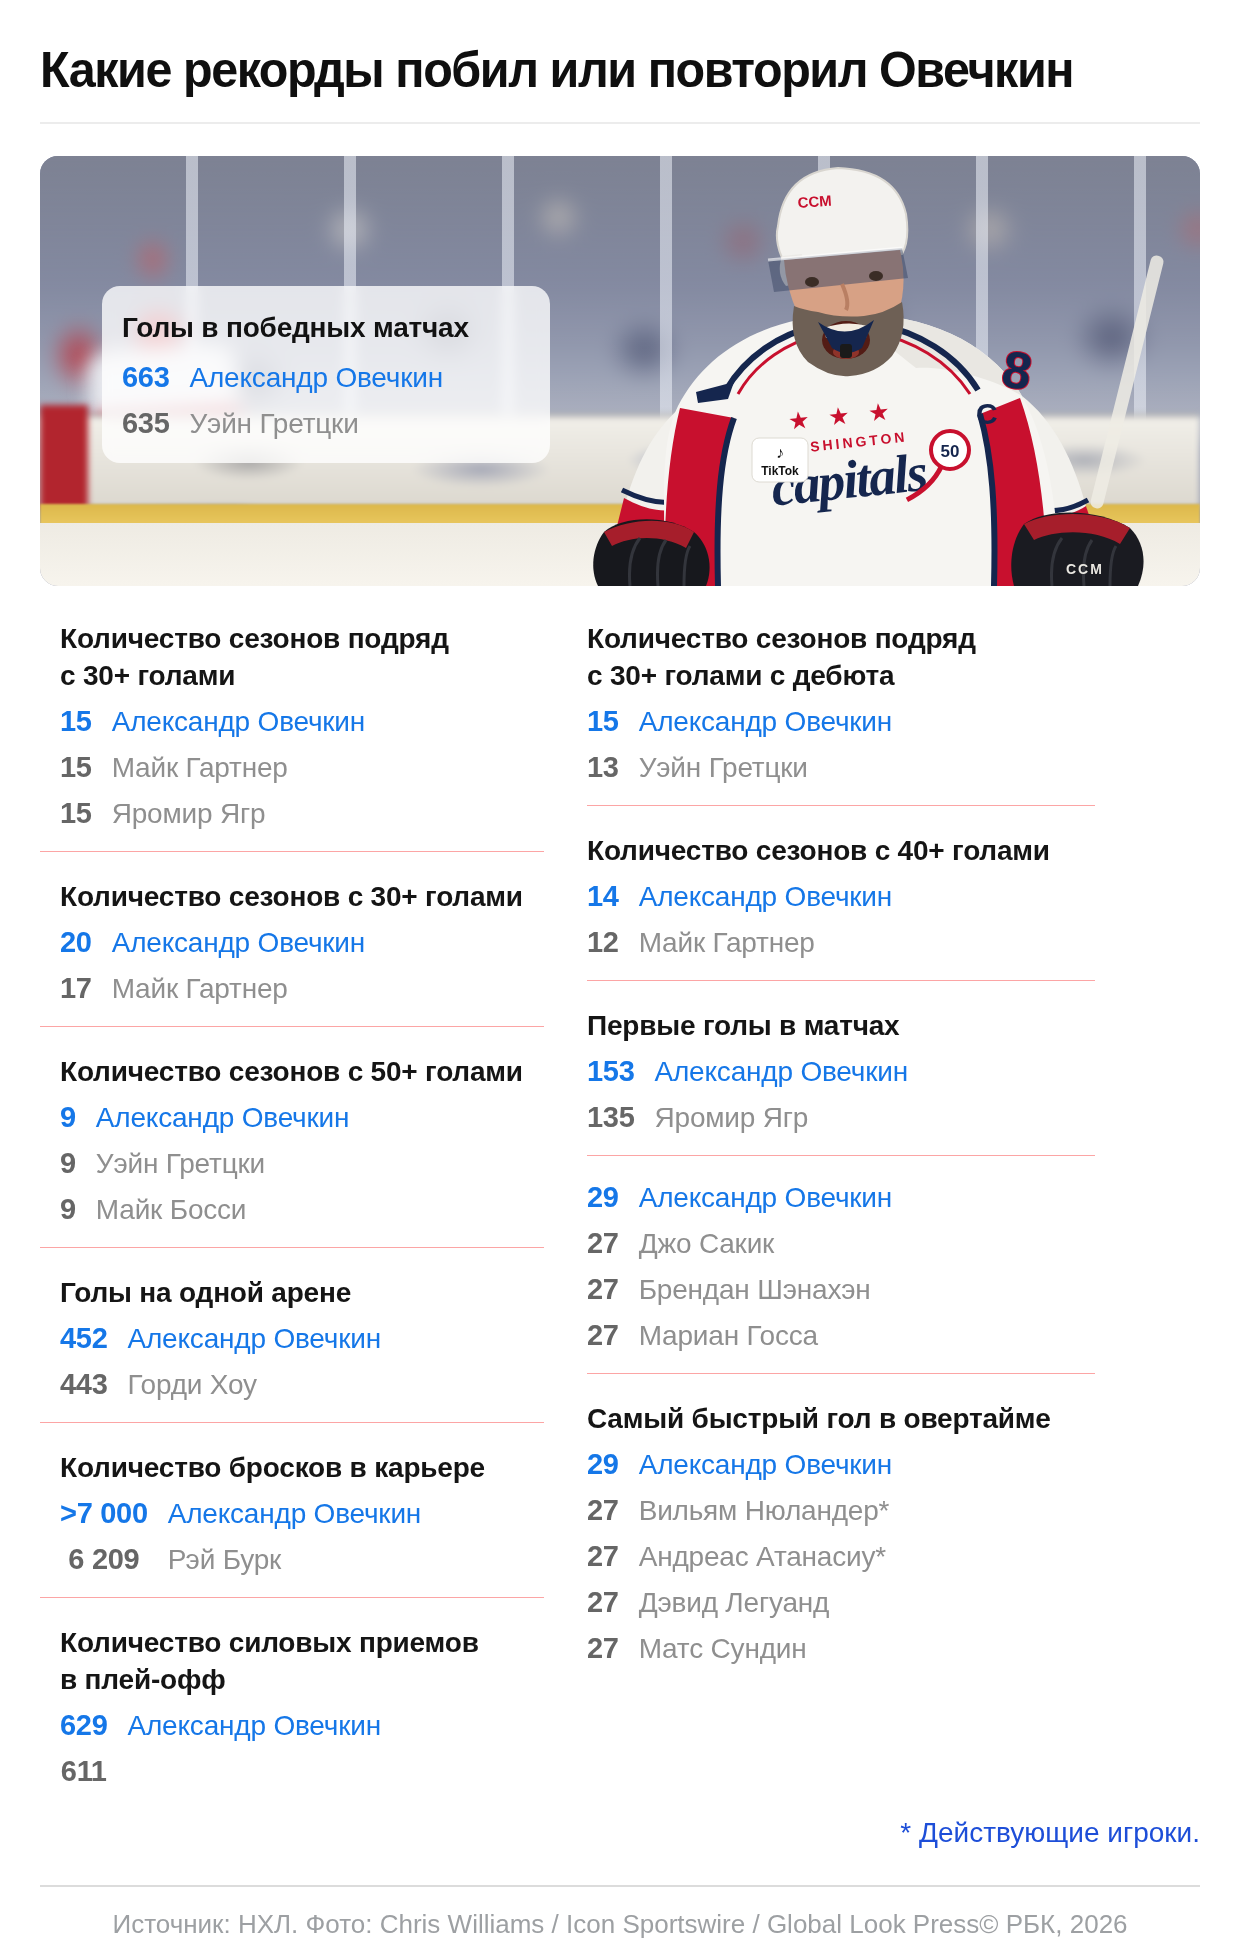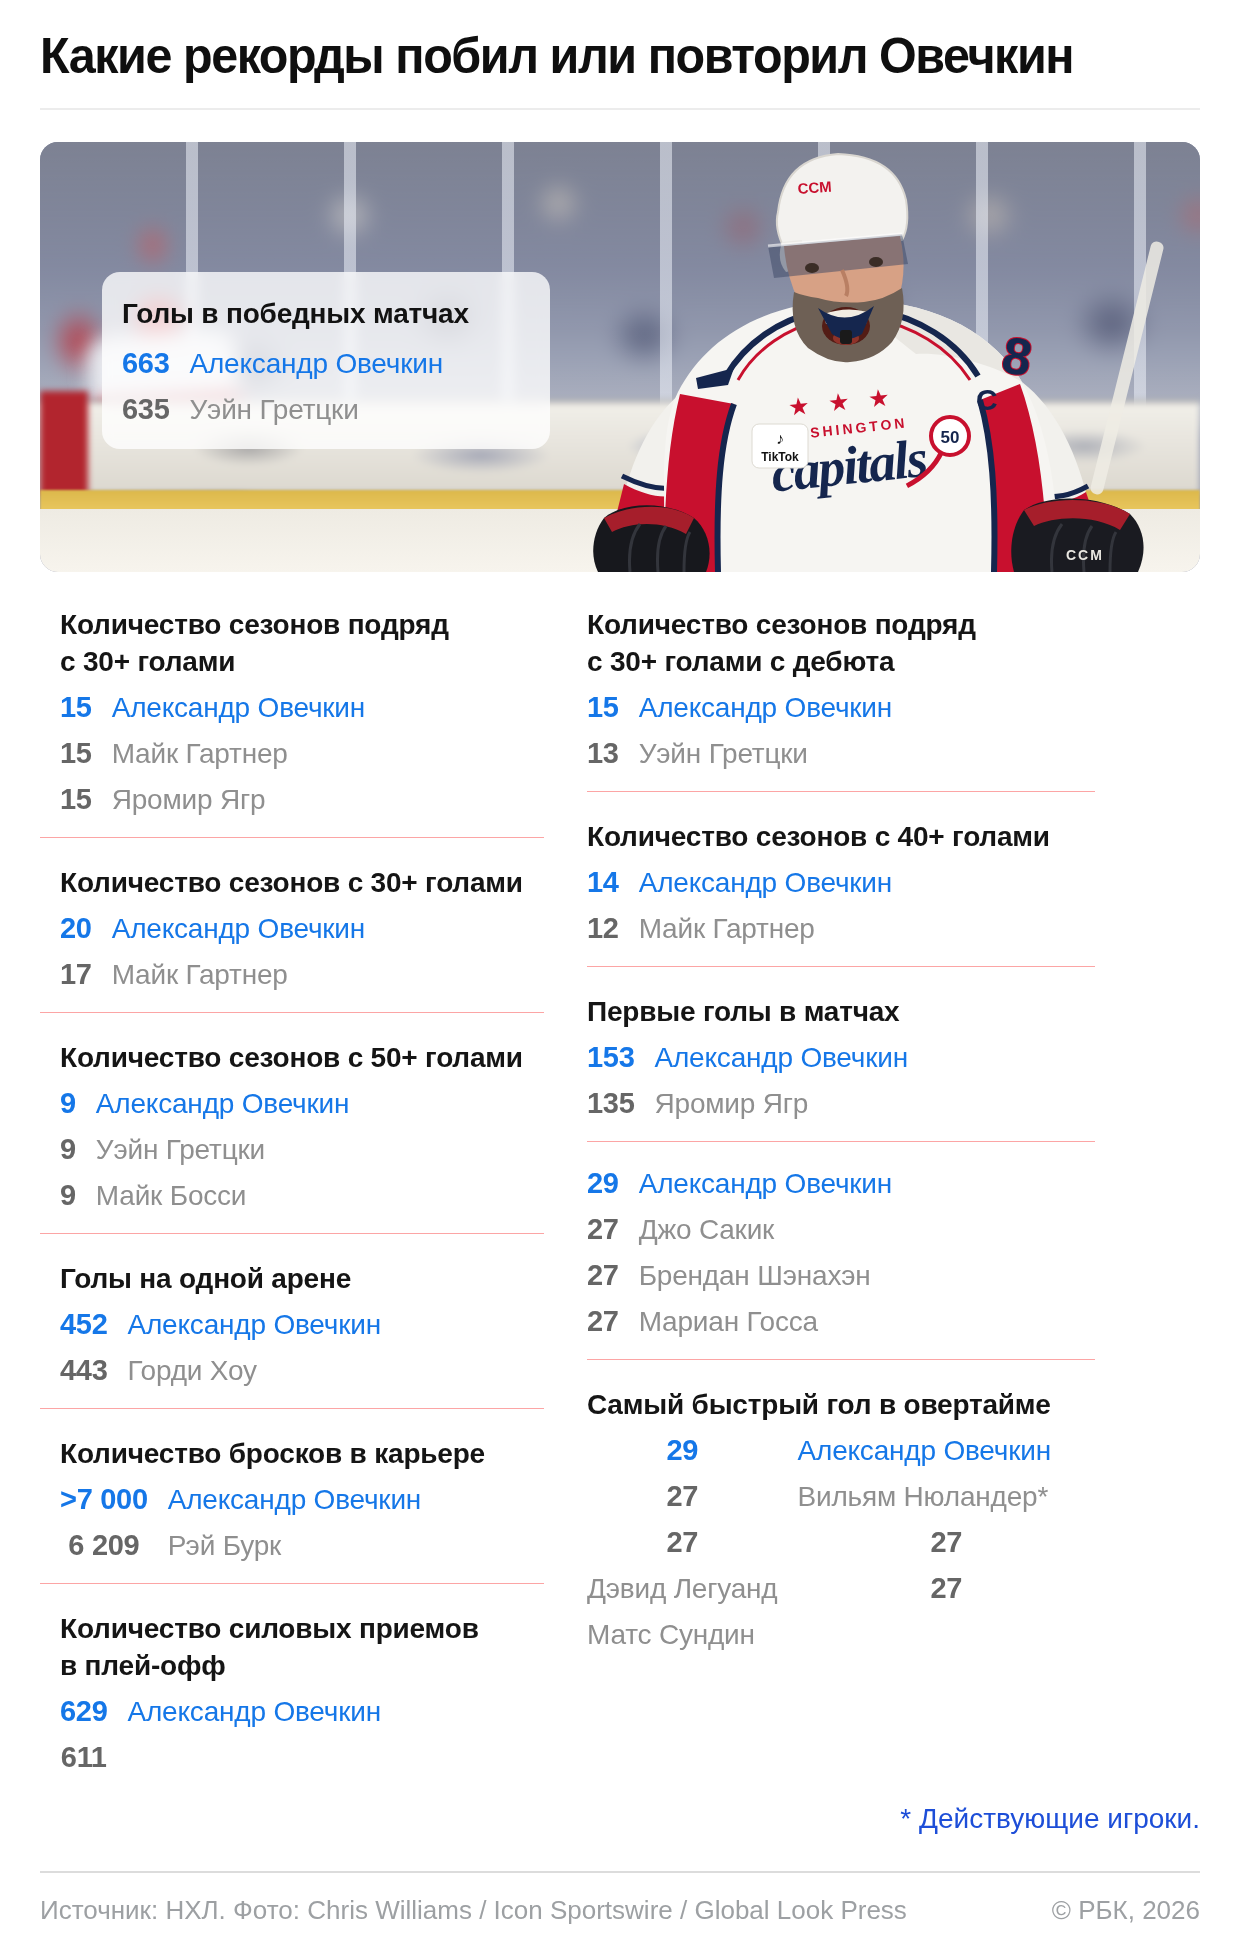--- a/index.html
+++ b/index.html
@@ -1,21 +1,21 @@
 <!DOCTYPE html>
 <html lang="ru" style="--accent: #1577E8;"><head>
 <meta charset="utf-8">
 <style>
   html,body{margin:0;padding:0;background:#fff;}
   body{
     width:1240px;height:1950px;overflow:hidden;position:relative;
     font-family:"Liberation Sans", sans-serif;
     -webkit-font-smoothing:antialiased;
   }
-  .page{padding:30px 40px 0 40px;}
+  .page{padding:44px 40px 0 40px;}
 
   
   h1.title{
     margin:0;font-size:50px;line-height:52px;font-weight:700;
     letter-spacing:-1.5px;color:#0f0f0f;
     transform:scaleX(.97);transform-origin:left center;white-space:nowrap;
   }
   .title-rule{border:0;border-top:2px solid #ececec;margin:26px 0 0 0;}
 
   
@@ -95,21 +95,21 @@
   .col > .block + .block{border-top:1px solid #fca5a5;}
   .block h3{
     margin:0 0 12px 0;font-size:28px;line-height:37px;font-weight:700;color:#151515;
     white-space:pre-line;letter-spacing:-.2px;
   }
   .col-left .block h3, .col-left .rows{padding-left:20px;}
 
   
   .footnote{margin-top:8px;font-size:28px;line-height:32px;color:#1d4ed8;text-align:right;}
   .footer-rule{border:0;border-top:2px solid #dcdcdc;margin:36px 0 0 0;}
-  .footer{display:flex;justify-content:space-between;margin-top:22px;font-size:26px;line-height:30px;color:#9da0a3;}
+  .footer{display:flex;justify-content:center;margin-top:22px;font-size:26px;line-height:30px;color:#9da0a3;}
 </style>
 </head>
 <body>
 
 <div class="page">
 
   <h1 class="title">Какие рекорды побил или повторил Овечкин</h1>
   <hr class="title-rule">
 
   <div class="photo">
@@ -310,20 +310,21 @@
           </div>
         </section>
         <section class="block">
           <h3>Самый быстрый гол в овертайме</h3>
           <div class="rows">
             <div class="val hl">29</div>
             <div class="nm hl">Александр Овечкин</div>
             <div class="val">27</div>
             <div class="nm">Вильям Нюландер*</div>
             <div class="val">27</div>
+            <div class="nm">Андреас Атанасиу*</div>
             <div class="val">27</div>
             <div class="nm">Дэвид Легуанд</div>
             <div class="val">27</div>
             <div class="nm">Матс Сундин</div>
           </div>
         </section>
       </div>
   </div>
 
   <p class="footnote">* Действующие игроки.</p>

